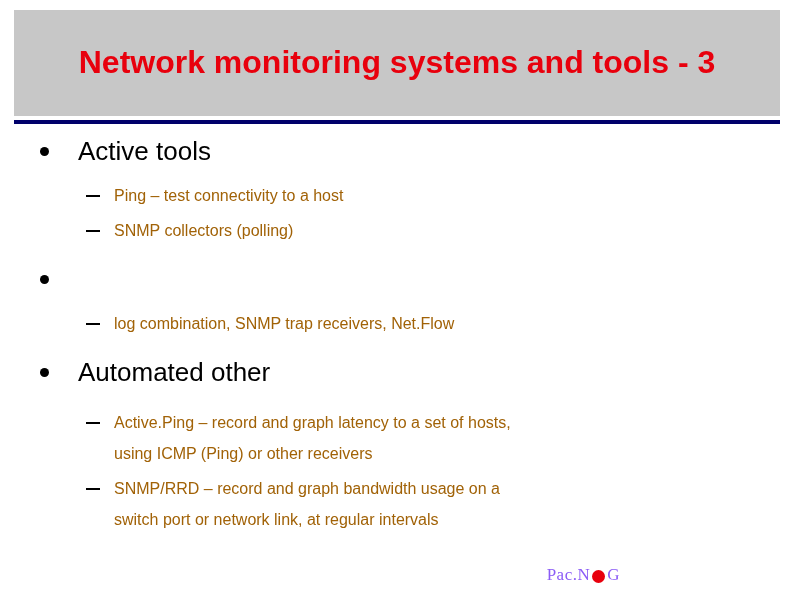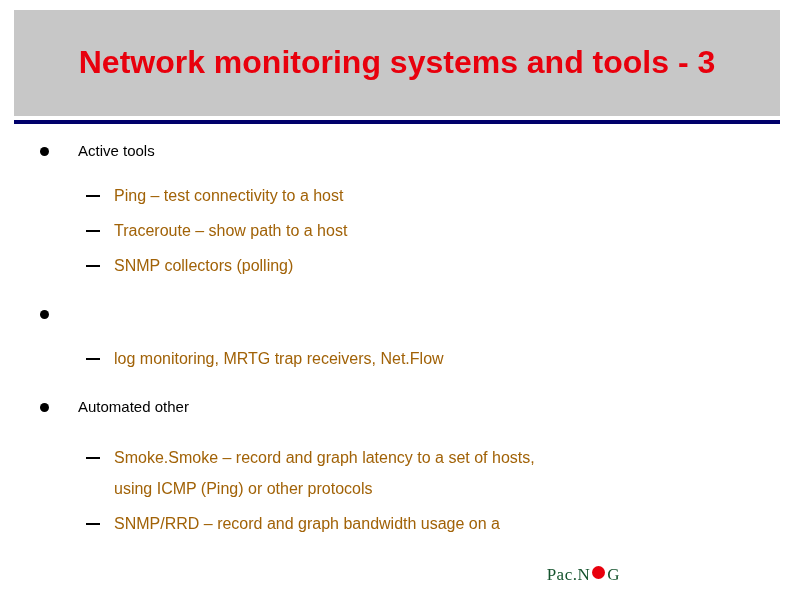--- a/index.html
+++ b/index.html
@@ -55,21 +55,21 @@
     top: 136px;
     width: 766px;
     height: 420px;
   }
 
   .l1 {
     position: relative;
     padding-left: 64px;
     margin: 0 0 2px 0;
     color: #000000;
-    font-size: 15px;
+    font-size: 26px;
     line-height: 30px;
     min-height: 30px;
   }
   .l1 .bullet {
     position: absolute;
     left: 26px;
     top: 11px;
     width: 9px;
     height: 9px;
     border-radius: 50%;
@@ -105,23 +105,24 @@
     bottom: 8px;
     width: 106px;
     height: 24px;
     display: flex;
     align-items: center;
     justify-content: flex-end;
   }
   .logo-text {
     font-family: "Liberation Serif", serif;
     font-size: 17px;
-    color: #14532d;
+    color: #8b5cf6;
     letter-spacing: 0.5px;
     display: flex;
+    align-items: center;
     margin-left: 43px;
   }
   .logo-dot {
     display: inline-block;
     width: 13px;
     height: 13px;
     border-radius: 50%;
     background: #e8000d;
     margin: 0 2px;
     position: relative;
@@ -144,53 +145,50 @@
       <span class="bullet"></span>
       <span>Active tools</span>
     </div>
     <div class="gap-sm"></div>
     <div class="l2">
       <span class="dash"></span>
       <span>Ping – test connectivity to a host</span>
     </div>
     <div class="l2">
       <span class="dash"></span>
-      <span>Traceroute – show path to a host</span>
-    </div>
-    <div class="l2">
-      <span class="dash"></span>
       <span>SNMP collectors (polling)</span>
     </div>
 
     <div class="gap-md"></div>
 
     <div class="l1">
       <span class="bullet"></span>
     </div>
     <div class="gap-sm"></div>
     <div class="l2">
       <span class="dash"></span>
-      <span>log monitoring, MRTG trap receivers, Net.Flow</span>
+      <span>log combination, SNMP trap receivers, Net.Flow</span>
     </div>
 
     <div class="gap-md"></div>
 
     <div class="l1">
       <span class="bullet"></span>
       <span>Automated other</span>
     </div>
     <div class="gap-md"></div>
     <div class="l2">
       <span class="dash"></span>
-      <span>Smoke.Smoke – record and graph latency to a set of hosts,</span>
-      <span class="cont">using ICMP (Ping) or other protocols</span>
+      <span>Active.Ping – record and graph latency to a set of hosts,</span>
+      <span class="cont">using ICMP (Ping) or other receivers</span>
     </div>
     <div class="l2">
       <span class="dash"></span>
       <span>SNMP/RRD – record and graph bandwidth usage on a</span>
+      <span class="cont">switch port or network link, at regular intervals</span>
     </div>
 
   </div>
 
   <div class="logo">
     <span class="logo-text">
       <span>Pac.N</span>
       <span class="logo-dot"></span>
       <span>G</span>
     </span>

